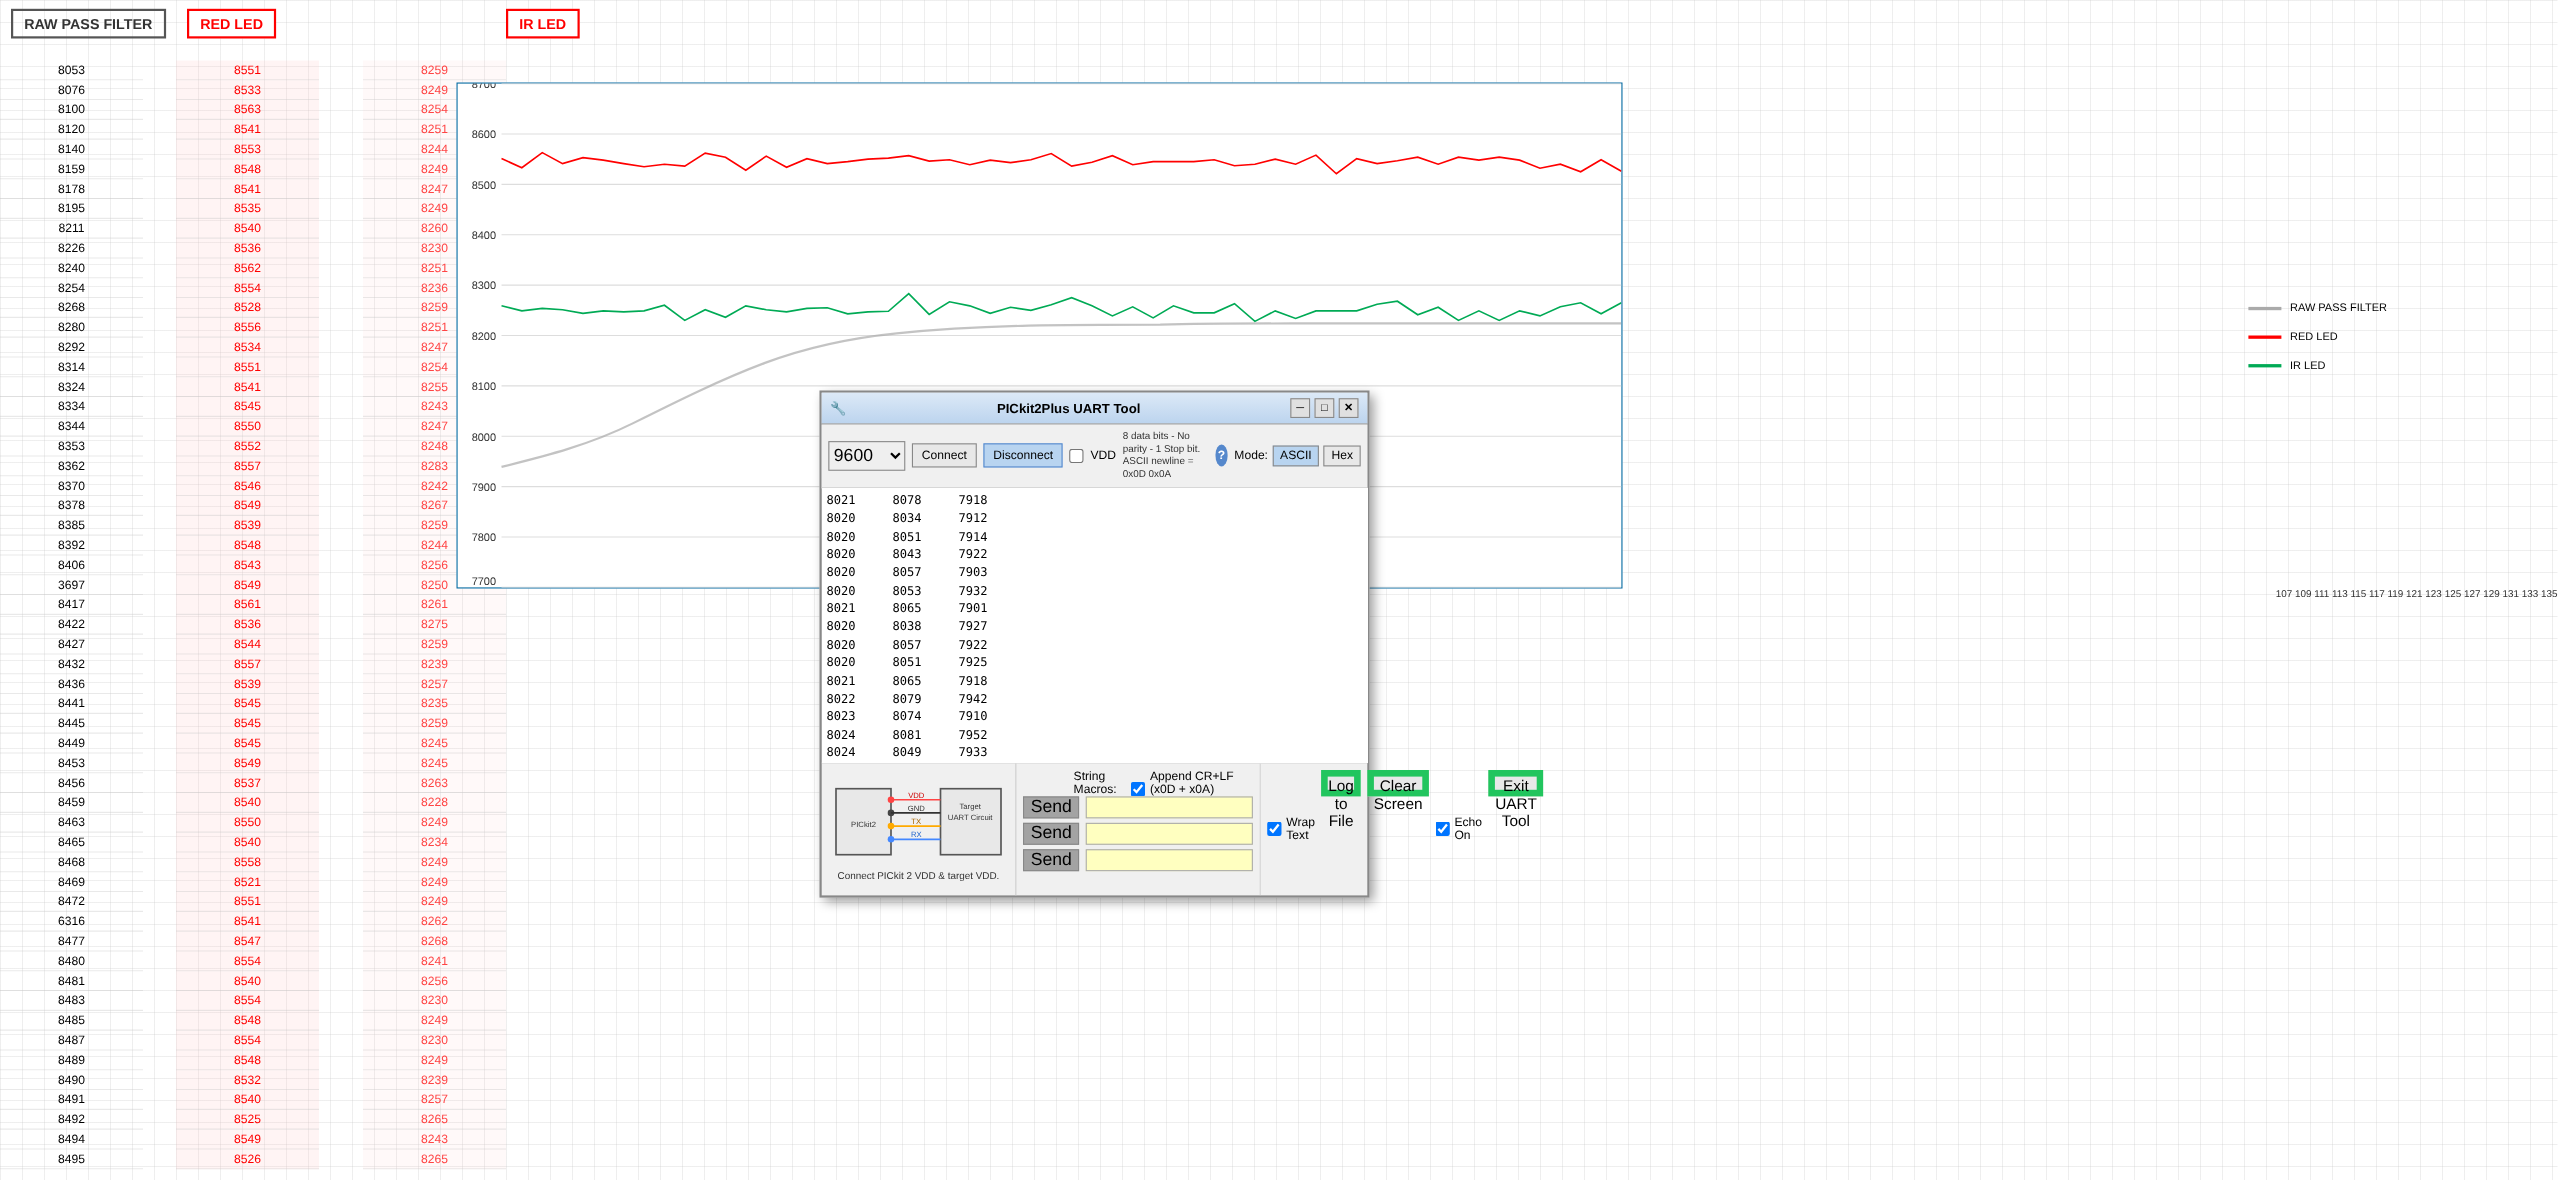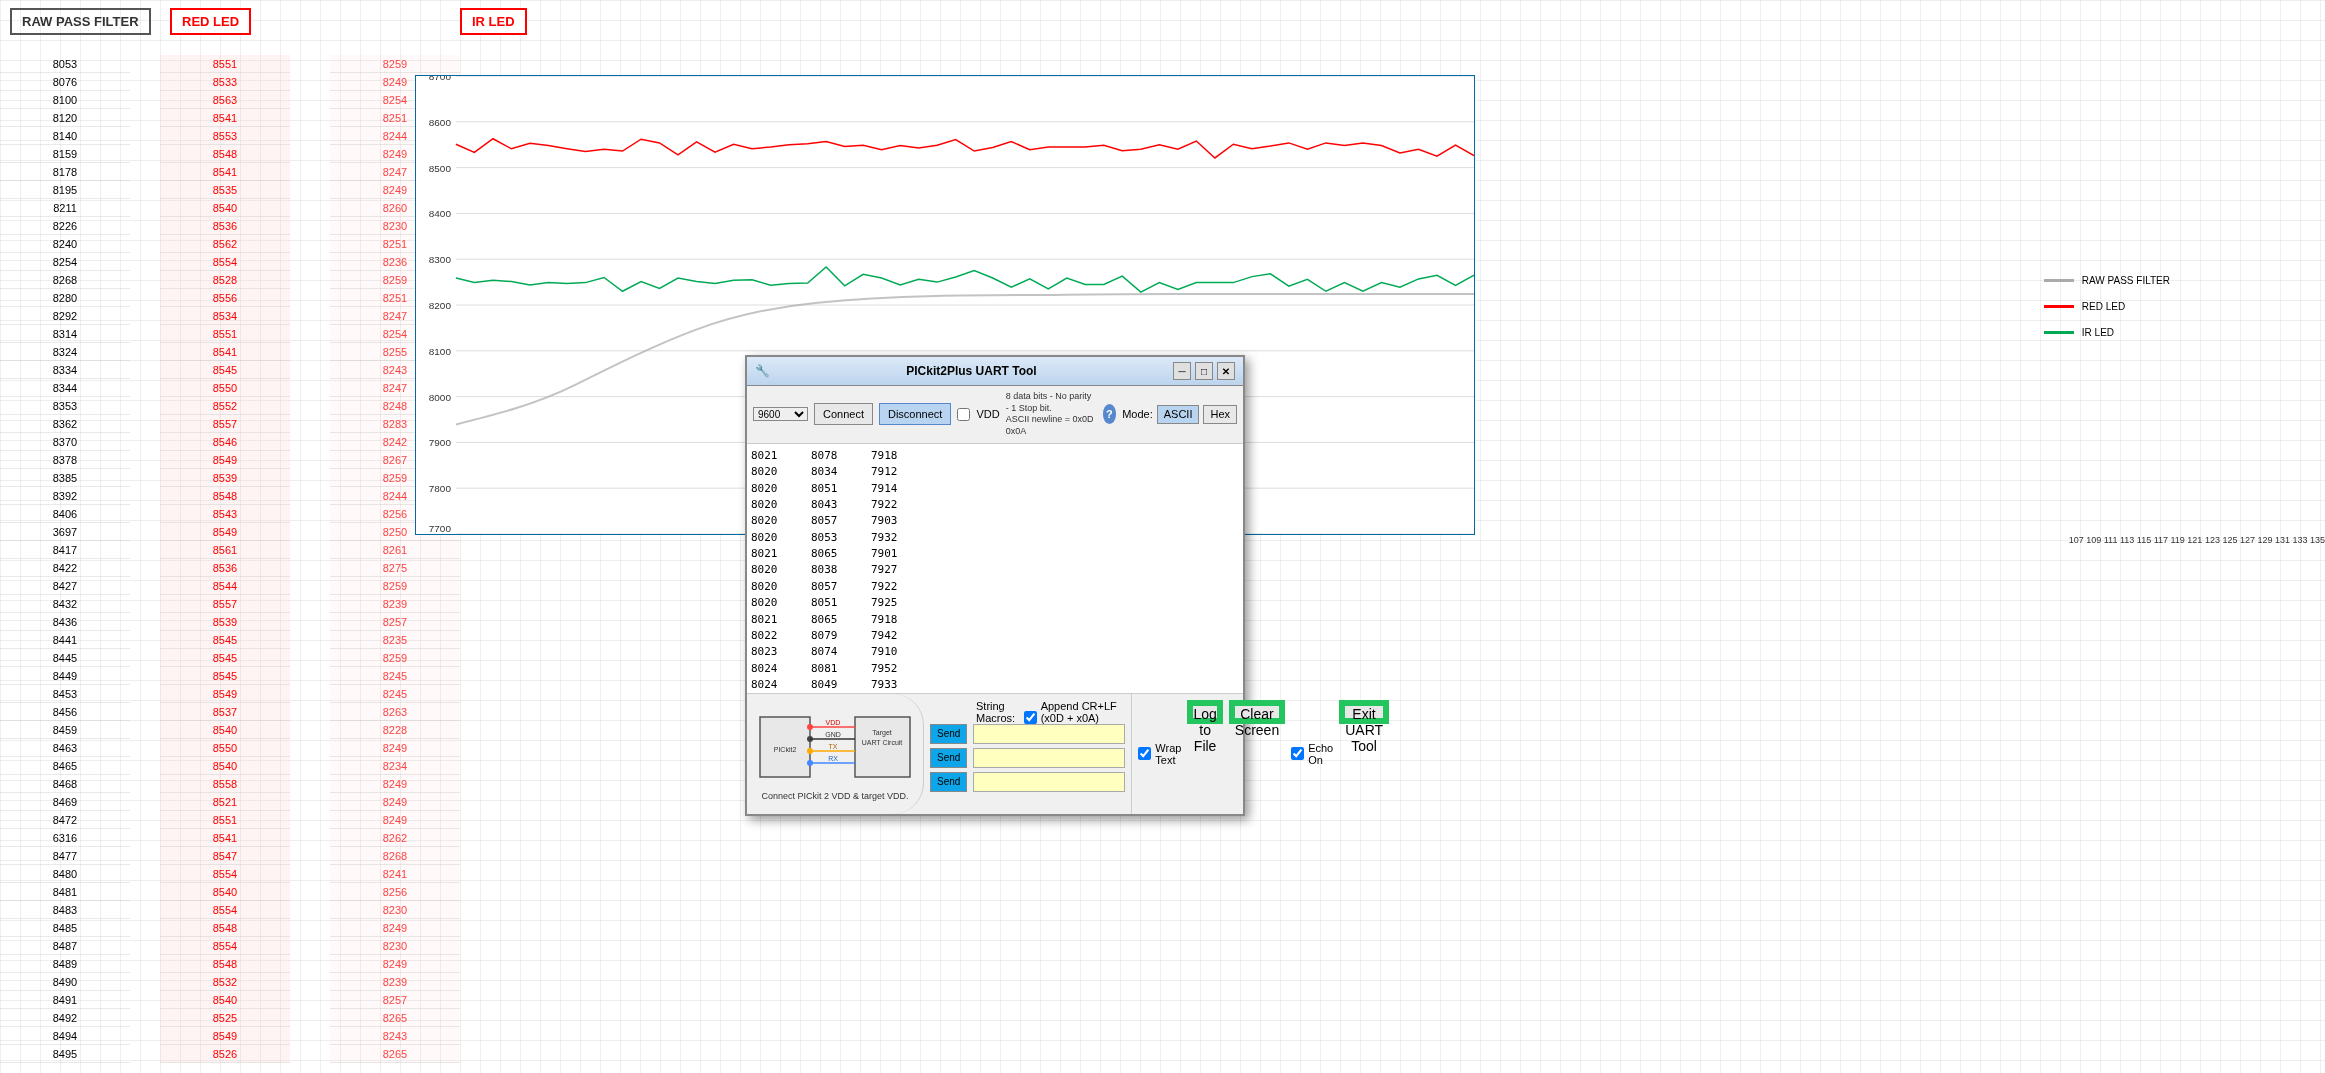--- a/index.html
+++ b/index.html
@@ -160,22 +160,22 @@
       padding: 5px 6px;
       display: flex;
       align-items: center;
       gap: 6px;
       border-bottom: 1px solid #ccc;
       background: #f0f0f0;
     }
 
     .uart-select {
       width: 70px;
-      height: 14px;
-      font-size: 10px;
+      height: 27px;
+      font-size: 16px;
       border: 1px solid #888;
     }
 
     .uart-btn {
       height: 22px;
       padding: 0 8px;
       font-size: 11px;
       border: 1px solid #888;
       background: #e8e8e8;
       cursor: pointer;
@@ -262,21 +262,20 @@
     }
 
     .uart-circuit-img {
       width: 180px;
       padding: 8px;
       border-right: 1px solid #ccc;
       display: flex;
       flex-direction: column;
       align-items: center;
       justify-content: center;
-      border-radius: 31px;
     }
 
     .circuit-svg {
       width: 160px;
       height: 80px;
     }
 
     .circuit-caption {
       font-size: 9px;
       text-align: center;
@@ -292,23 +291,23 @@
     .macro-row {
       display: flex;
       align-items: center;
       gap: 6px;
       margin-bottom: 4px;
     }
 
     .macro-send-btn {
       height: 20px;
       padding: 0 6px;
-      font-size: 10px;
+      font-size: 16px;
       border: 1px solid #888;
-      background: #0ea5e9;
+      background: #a3a3a3;
       cursor: pointer;
     }
 
     .macro-input {
       flex: 1;
       height: 20px;
       background: #ffffc0;
       border: 1px solid #aaa;
       font-size: 11px;
       padding: 0 4px;

